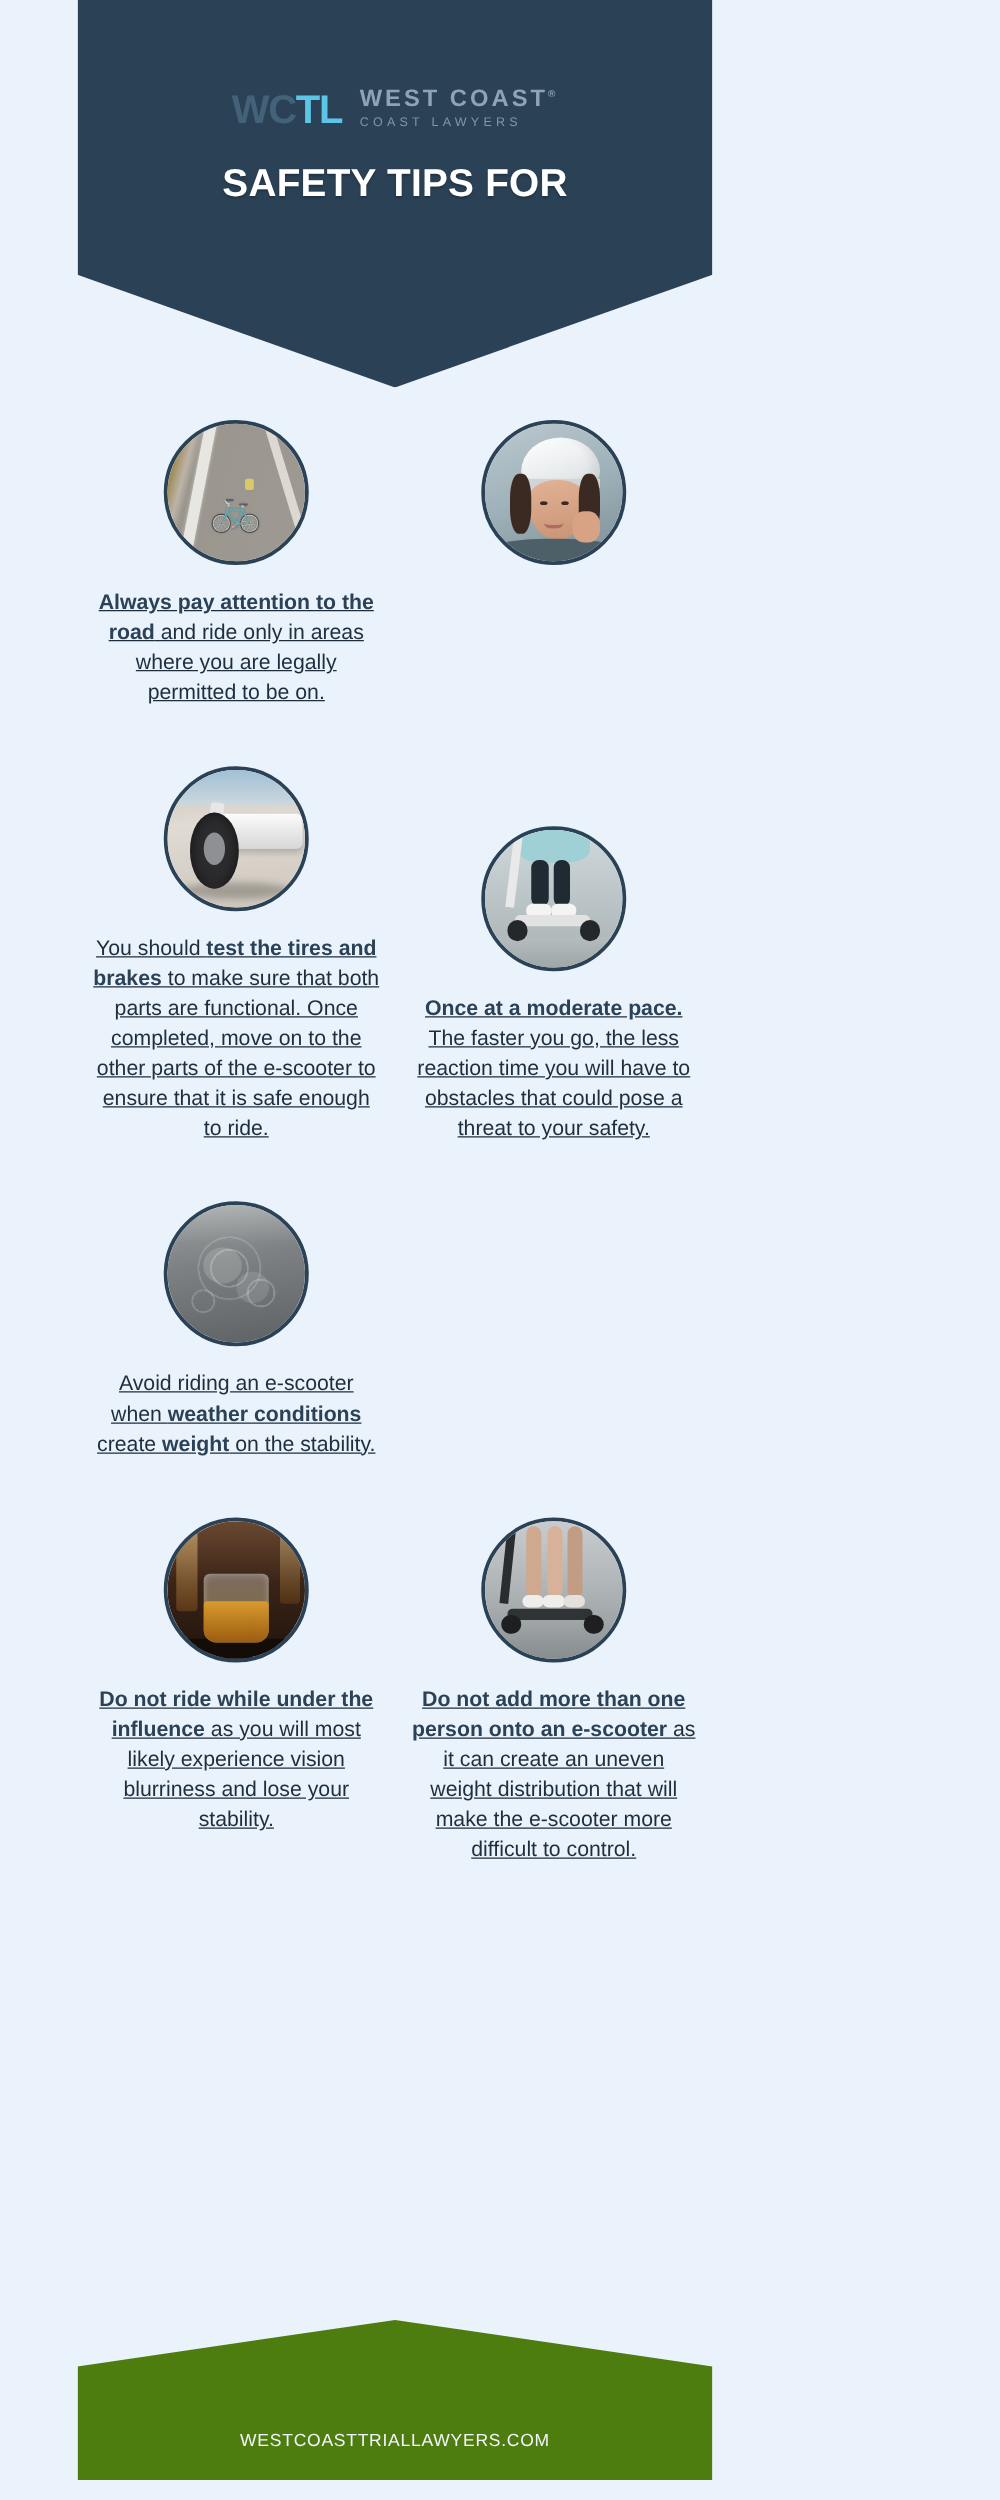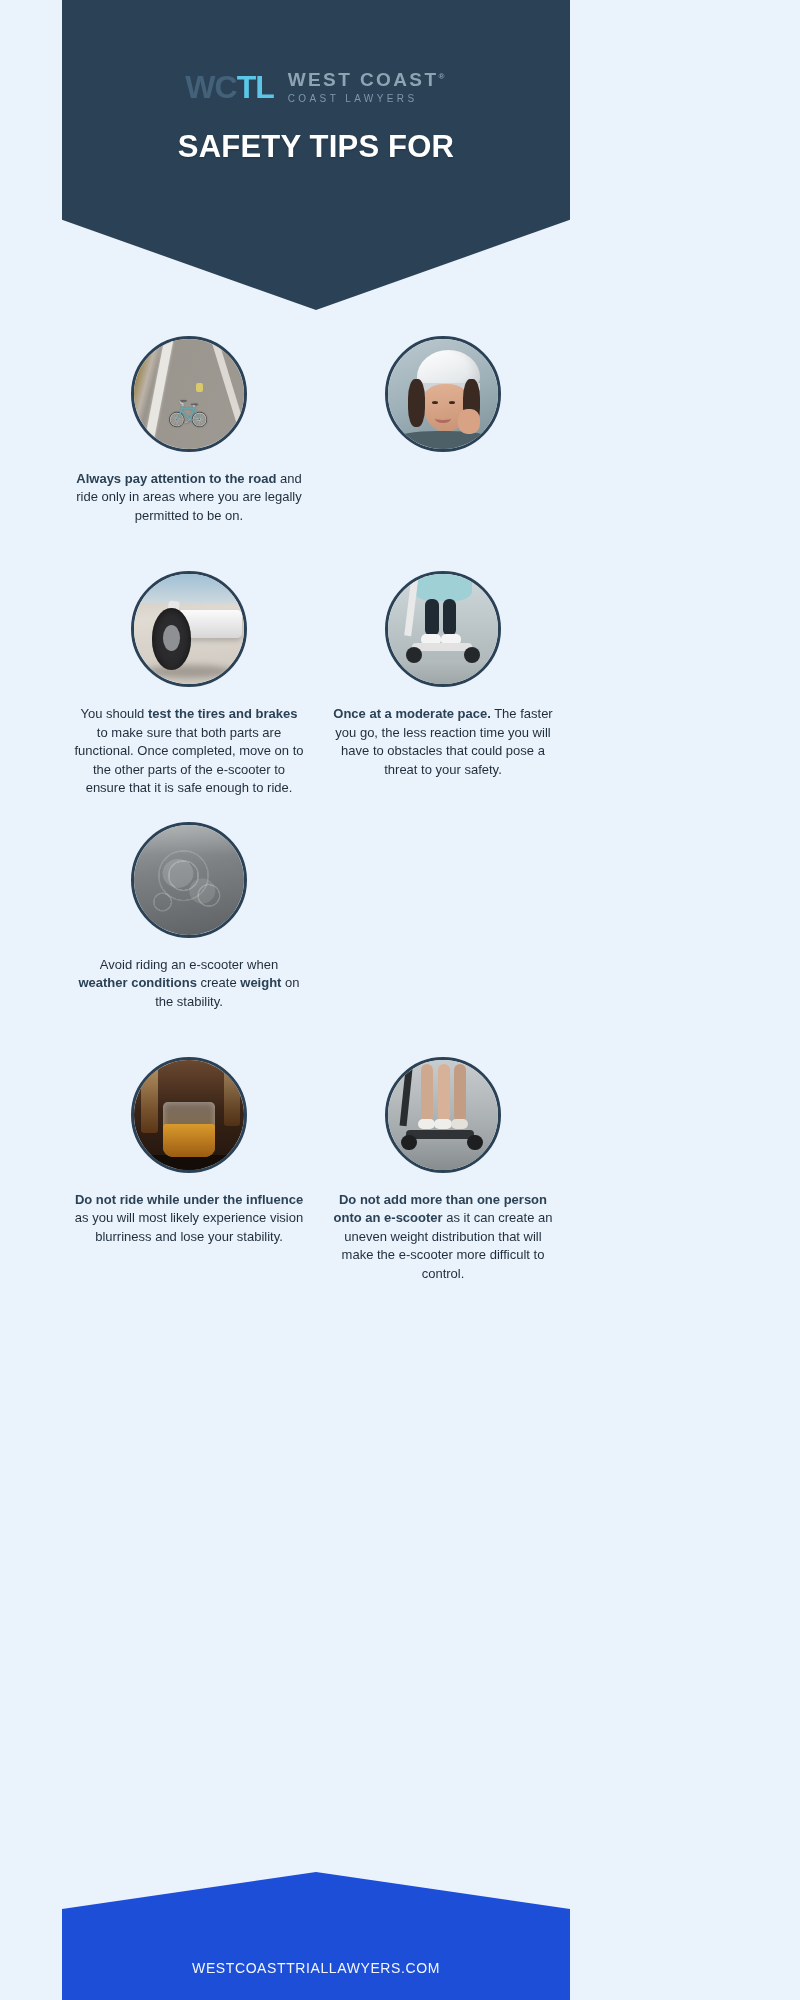--- a/index.html
+++ b/index.html
@@ -135,34 +135,35 @@
   }
   .photo .scene {
     position: absolute;
     inset: 0;
   }
 
   .caption {
     margin-top: 18px;
     text-align: center;
     color: #1f2e3d;
-    font-size: 13px;
+    font-size: 17px;
     line-height: 1.42;
     padding: 0 4px;
+    text-decoration: underline;
   }
   .caption b { color: #2b4256; font-weight: bold; }
 
   
   #footer {
     position: absolute;
     left: 62px;
-    bottom: 0;
+    bottom: 16px;
     width: 508px;
     height: 128px;
-    background: #1d4ed8;
+    background: #4d7c0f;
     z-index: 2;
     -webkit-clip-path: polygon(0 29%, 50% 0, 100% 29%, 100% 100%, 0 100%);
     clip-path: polygon(0 29%, 50% 0, 100% 29%, 100% 100%, 0 100%);
   }
   .footer-url {
     position: absolute;
     left: 0;
     bottom: 24px;
     width: 508px;
     text-align: center;
@@ -510,21 +511,21 @@
               <div class="hair-r"></div>
               <div class="eye l"></div>
               <div class="eye r"></div>
               <div class="smile"></div>
               <div class="shoulder"></div>
               <div class="hand"></div>
             </div>
           </div>
         </div>
       </div>
-      <div class="tip-row" style="margin-bottom: 24px;">
+      <div class="tip-row" style="margin-bottom: 46px; align-items: flex-end;">
         <div class="tip">
           <div class="photo">
             <div class="scene s-wheel">
               <div class="sky"></div>
               <div class="deck"></div>
               <div class="fork"></div>
               <div class="tire"></div>
               <div class="hub"></div>
               <div class="shadow"></div>
             </div>

